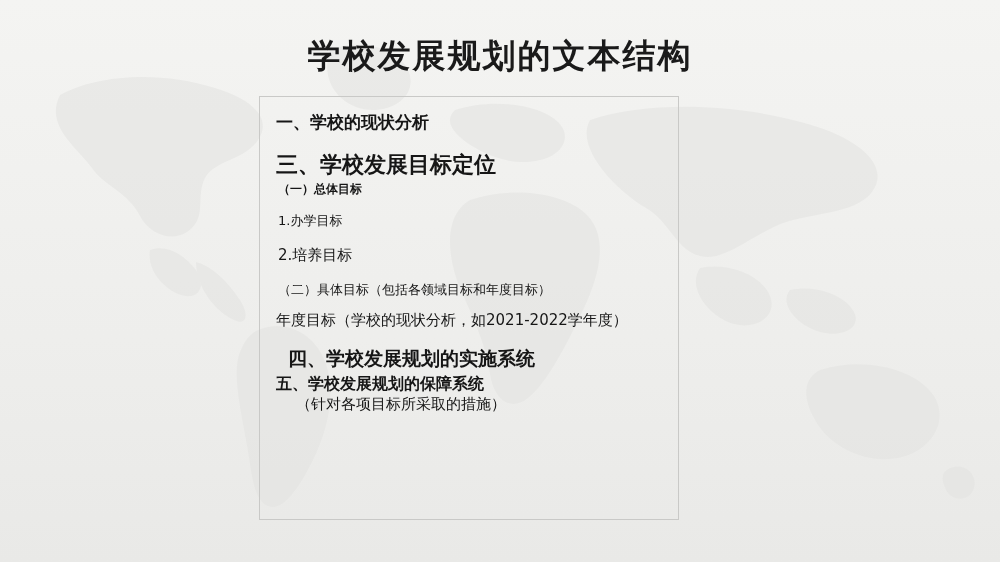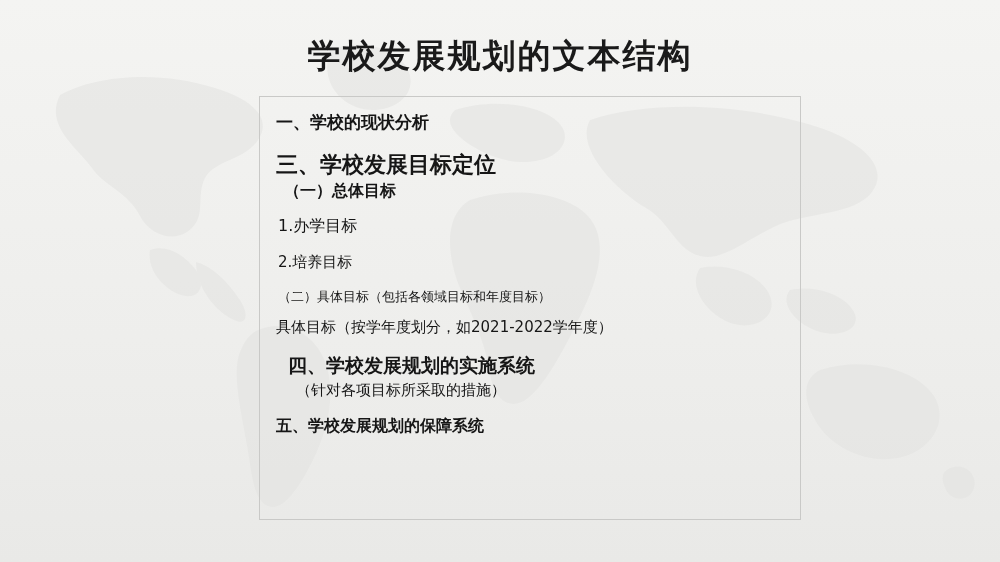--- a/index.html
+++ b/index.html
@@ -44,40 +44,40 @@
     font-family: Liberation Sans, sans-serif;
     font-weight: bold;
     font-size: 33px;
     letter-spacing: 2px;
     color: #1a1a1a;
   }
   #content-box {
     position: absolute;
     left: 259px;
     top: 96px;
-    width: 542px;
+    width: 420px;
     height: 424px;
     border: 1px solid #c9c9c7;
     background: transparent;
     box-sizing: border-box;
     padding: 14px 0 10px 14px;
   }
   .line {
     color: #161616;
     font-family: "DejaVu Sans", "Liberation Sans", sans-serif;
     white-space: pre;
   }
   .bold {
     font-weight: bold;
   }
   .l-1 { font-size: 17px; margin: 0 0 16px 2px; }
   .l-2 { font-size: 17px; margin: 0 0 18px 2px; }
   .l-3 { font-size: 22px; margin: 0 0 1px 2px; }
-  .l-4 { font-size: 16px; margin: 0 0 14px 10px; }
-  .l-5 { font-size: 16px; margin: 0 0 16px 4px; }
+  .l-4 { font-size: 12px; margin: 0 0 14px 4px; }
+  .l-5 { font-size: 13px; margin: 0 0 16px 4px; }
   .l-6 { font-size: 15px; margin: 16px 0 16px 4px; }
   .l-7 { font-size: 13px; margin: 0 0 12px 4px; }
   .l-8 { font-size: 15px; margin: 0 0 16px 2px; }
   .l-9 { font-size: 19px; margin: 0 0 2px 14px; }
   .l-10 { font-size: 15px; margin: 0 0 16px 22px; }
   .l-11 { font-size: 16px; margin: 0 0 0 2px; }
 </style>
 </head>
 <body>
 
@@ -112,19 +112,19 @@
 
   <div id="title">学校发展规划的文本结构</div>
 
   <div id="content-box">
     <div class="line bold l-1">一、学校的现状分析</div>
     <div class="line bold l-3">三、学校发展目标定位</div>
     <div class="line bold l-4">（一）总体目标</div>
     <div class="line l-5">1.办学目标</div>
     <div class="line l-6">2.培养目标</div>
     <div class="line l-7">（二）具体目标（包括各领域目标和年度目标）</div>
-    <div class="line l-8">具体目标（按学年度划分，如2021-2022学年度）</div>
+    <div class="line l-8">年度目标（学校的现状分析，如2021-2022学年度）</div>
     <div class="line bold l-9">四、学校发展规划的实施系统</div>
+    <div class="line bold l-11">五、学校发展规划的保障系统</div>
     <div class="line l-10">（针对各项目标所采取的措施）</div>
-    <div class="line bold l-11">五、学校发展规划的保障系统</div>
   </div>
 
 </div>
 
 </body></html>

